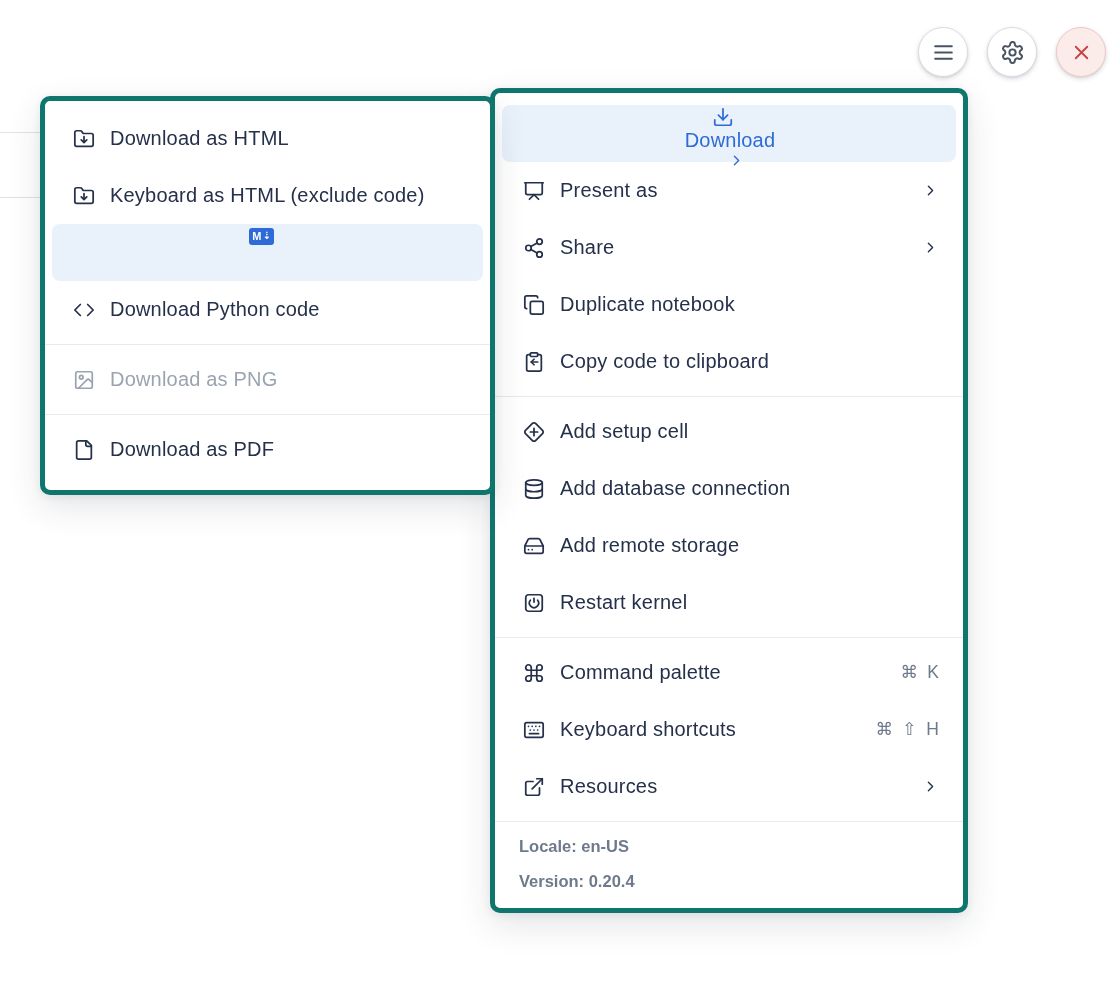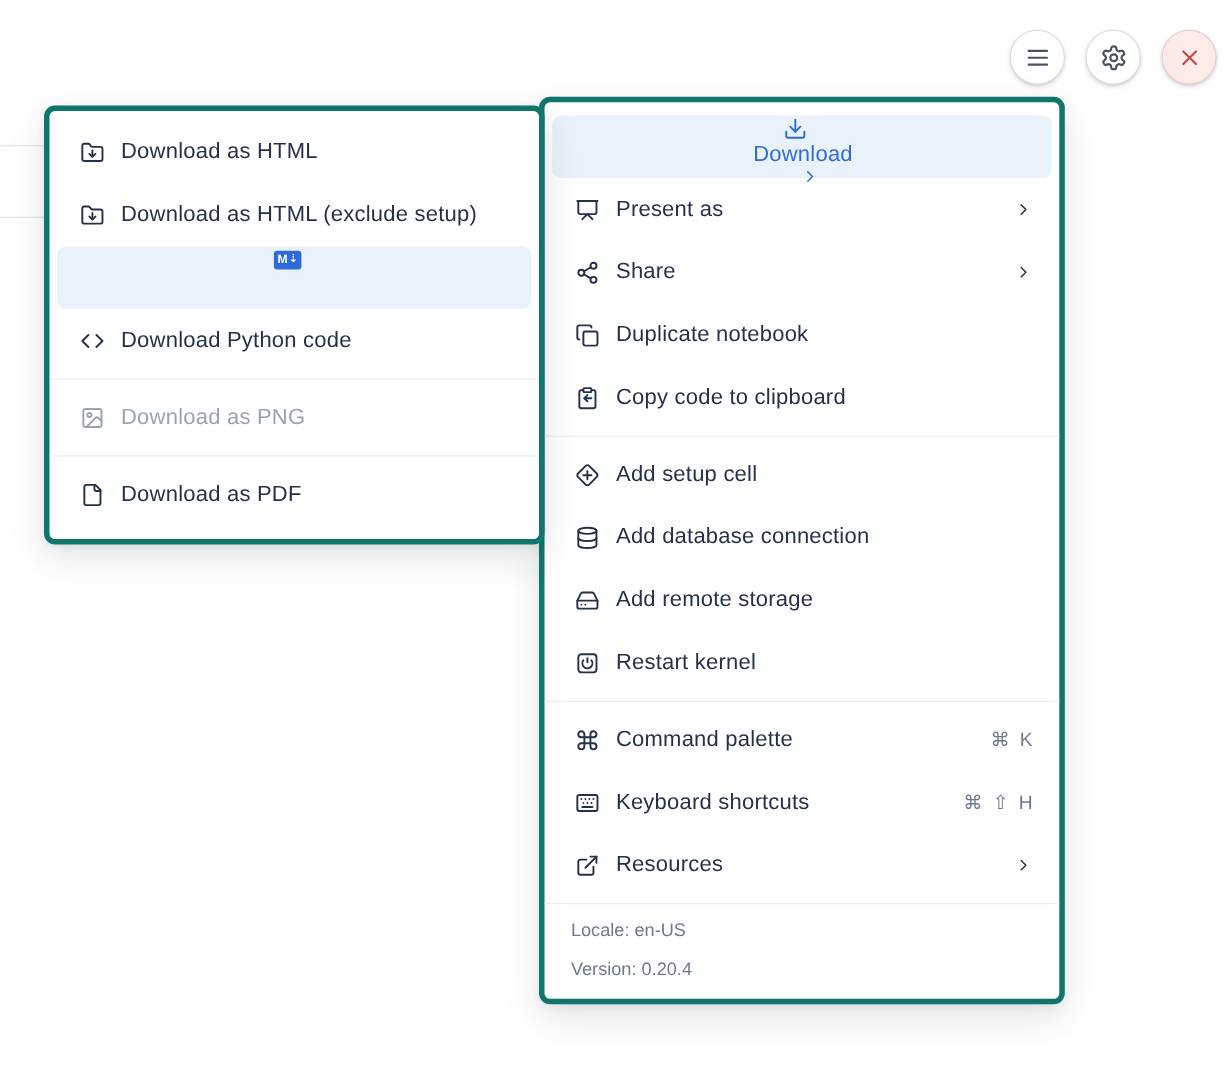--- a/index.html
+++ b/index.html
@@ -67,21 +67,21 @@
     display:inline-flex;align-items:center;justify-content:center;
     width:25px;height:17px;border-radius:3px;background:var(--accent);
     color:#fff;font-size:11px;font-weight:bold;line-height:1;letter-spacing:0;
   }
   .md-badge .md-arrow{font-size:10px;font-weight:bold;margin-left:1px;font-family:"DejaVu Sans",sans-serif;}
 
   .menu-footer{
     border-top:1px solid var(--border);margin-top:6px;
     padding:7px 24px 9px;color:var(--muted);font-size:16.5px;
   }
-  .menu-footer .footer-line{line-height:35px;white-space:nowrap;}
+  .menu-footer .footer-line{line-height:35px;white-space:nowrap;font-weight:bold;}
 </style>
 </head>
 <body>
 
 <div class="bg-line l1"></div>
 <div class="bg-line l2"></div>
 
 <div class="toolbar" id="toolbar">
     <button class="circle-btn">
       <span style="display: flex;">
@@ -295,21 +295,21 @@
           <span class="mi-label">Download as HTML</span>
         </div>
         <div class="menu-item">
           <span class="mi-icon">
             <svg viewBox="0 0 24 24" fill="none" stroke="currentColor" stroke-width="1.9" stroke-linecap="round" stroke-linejoin="round">
               <path d="M20 20a2 2 0 0 0 2-2V8a2 2 0 0 0-2-2h-7.9a2 2 0 0 1-1.69-.9L9.6 3.9A2 2 0 0 0 7.93 3H4a2 2 0 0 0-2 2v13a2 2 0 0 0 2 2Z"></path>
               <path d="M12 9.5v6"></path>
               <path d="m15 13-3 3-3-3"></path>
             </svg>
           </span>
-          <span class="mi-label">Download as HTML (exclude setup)</span>
+          <span class="mi-label">Keyboard as HTML (exclude code)</span>
         </div>
         <div class="menu-item active">
           <span class="mi-icon">
             <span class="md-badge">M<span class="md-arrow">⇣</span></span>
           </span>
         </div>
         <div class="menu-item">
           <span class="mi-icon">
             <svg viewBox="0 0 24 24" fill="none" stroke="currentColor" stroke-width="1.9" stroke-linecap="round" stroke-linejoin="round">
               <polyline points="16 18 22 12 16 6"></polyline>

